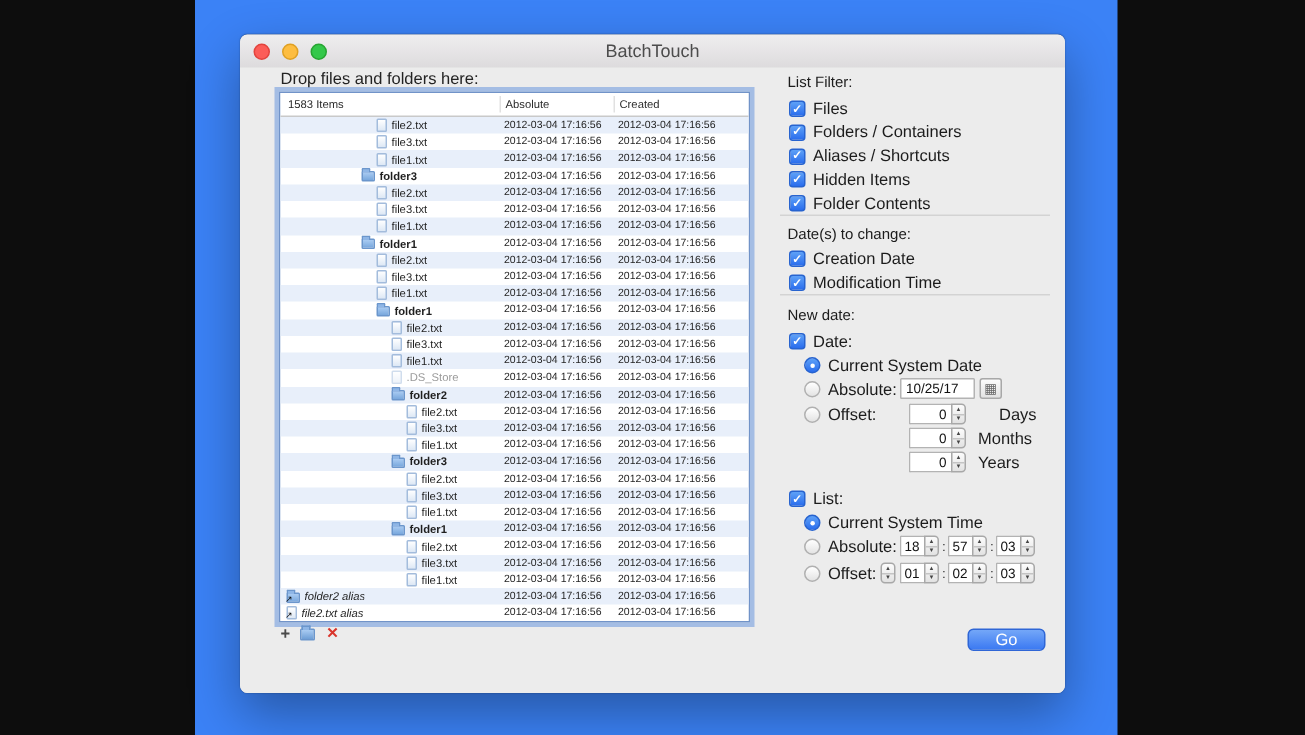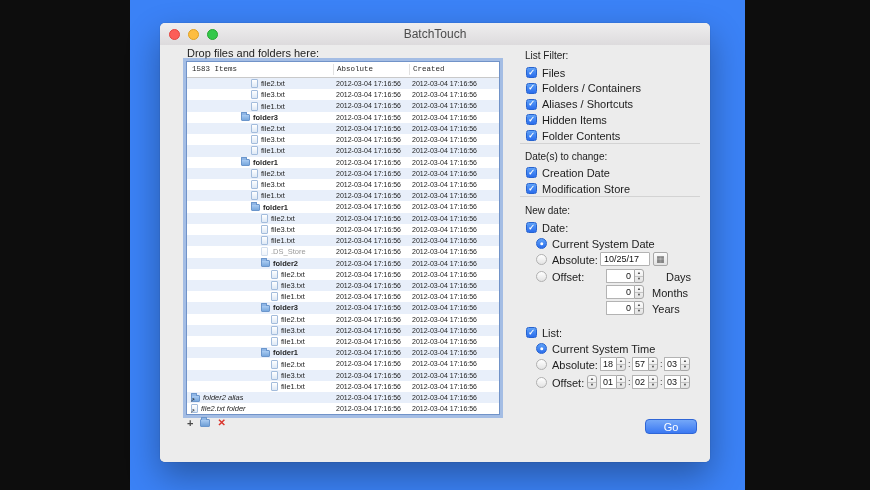--- a/index.html
+++ b/index.html
@@ -15,21 +15,21 @@
   .light.yellow{background:#fdbd40;border:1px solid #dfa023;}
   .light.green{background:#34c84a;border:1px solid #27a532;}
   .title{text-align:center;font-size:12px;line-height:22px;color:#4c4c4c;}
   .content{position:absolute;top:22px;left:0;right:0;bottom:0;background:#ececec;border-radius:0 0 5px 5px;overflow:hidden;}
 
   
   .drop-label{position:absolute;left:27px;top:2px;font-size:11px;color:#232323;}
   .ftable{position:absolute;left:26px;top:16px;width:312px;height:352px;background:#fff;
     border:1px solid #7193c8;box-shadow:0 0 0 3px rgba(116,158,224,.6);box-sizing:content-box;}
   .thead{position:absolute;left:0;top:0;right:0;height:15px;background:#fff;border-bottom:1px solid #c9c9c9;}
-  .th{position:absolute;top:0;height:15px;line-height:15px;font-size:7.5px;color:#2a2a2a;font-family:Liberation Mono, monospace;}
+  .th{position:absolute;top:0;height:15px;line-height:15px;font-size:7.5px;color:#2a2a2a;}
   .th.items{left:5px;}.th.mod{left:150px;}.th.cre{left:226px;}
   .colsep{position:absolute;top:2px;height:11px;width:1px;background:#e1e1e1;}
   .tbody{position:absolute;left:0;top:16px;right:0;bottom:0;overflow:hidden;background:#fff;}
   .trow{position:relative;height:11.233px;display:flex;align-items:center;font-size:7.5px;color:#1f1f1f;}
   .trow:nth-child(odd){background:#e8effa;}
   .ficon{flex:none;position:relative;margin-right:3px;}
   .i-file{width:7px;height:9px;background:linear-gradient(#ffffff,#dde8f5);border:1px solid #a3bcdc;box-sizing:border-box;border-radius:1px;}
   .i-folder{width:9px;height:7px;margin-top:1px;background:linear-gradient(#a9cbf2,#79a8dd);border:1px solid #6b96cc;box-sizing:border-box;border-radius:1px;}
   .i-folder::before{content:'';position:absolute;top:-3px;left:-1px;width:4px;height:2px;background:#8fb6e6;border:1px solid #6b96cc;border-bottom:none;border-radius:1px 1px 0 0;}
   .i-alias::after{content:'↗';position:absolute;left:-2px;bottom:-2px;font-size:6px;line-height:6px;color:#111;}
@@ -283,21 +283,21 @@
     <span class="fcre">2012-03-04 17:16:56</span>
   </div>
             <div class="trow t-folder-alias">
     <span class="ficon i-folder i-alias" style="margin-left: 4px;"></span>
     <span class="fname">folder2 alias</span>
     <span class="fmod">2012-03-04 17:16:56</span>
     <span class="fcre">2012-03-04 17:16:56</span>
   </div>
             <div class="trow t-file-alias">
     <span class="ficon i-file i-alias" style="margin-left: 4px;"></span>
-    <span class="fname">file2.txt folder</span>
+    <span class="fname">file2.txt alias</span>
     <span class="fmod">2012-03-04 17:16:56</span>
     <span class="fcre">2012-03-04 17:16:56</span>
   </div>
           </div>
       </div>
 
       <div class="ltb">
         <span class="tbi plus">+</span>
         <span class="tbi foldico"></span>
         <span class="tbi rem">✕</span>
@@ -343,21 +343,21 @@
           <div class="check-row" style="top: 121px;">
     <span class="checkbox on">
               <span class="tick">✓</span>
             </span>
     <span class="check-label">Creation Date</span>
   </div>
           <div class="check-row" style="top: 137px;">
     <span class="checkbox on">
               <span class="tick">✓</span>
             </span>
-    <span class="check-label">Modification Store</span>
+    <span class="check-label">Modification Time</span>
   </div>
         </div>
 
       <div class="sep" style="top:151px"></div>
       <div class="sec-title" style="top:160px">New date:</div>
 
       <div class="check-row" style="top:176px">
         <span class="checkbox on">
             <span class="tick">✓</span>
           </span>

